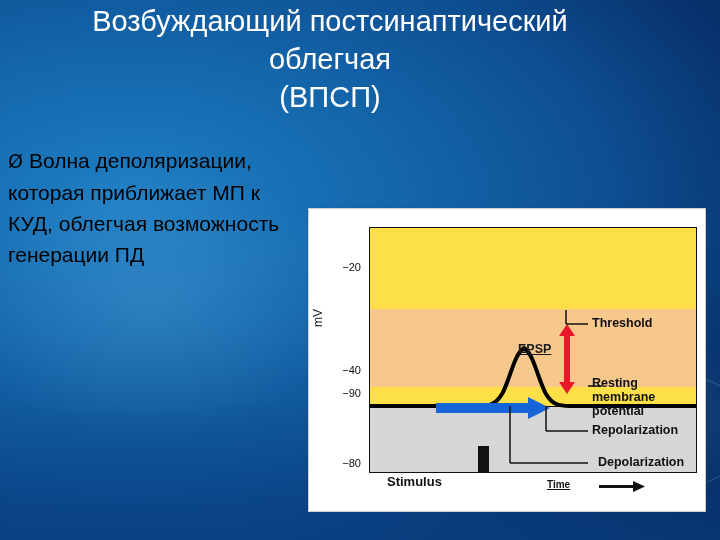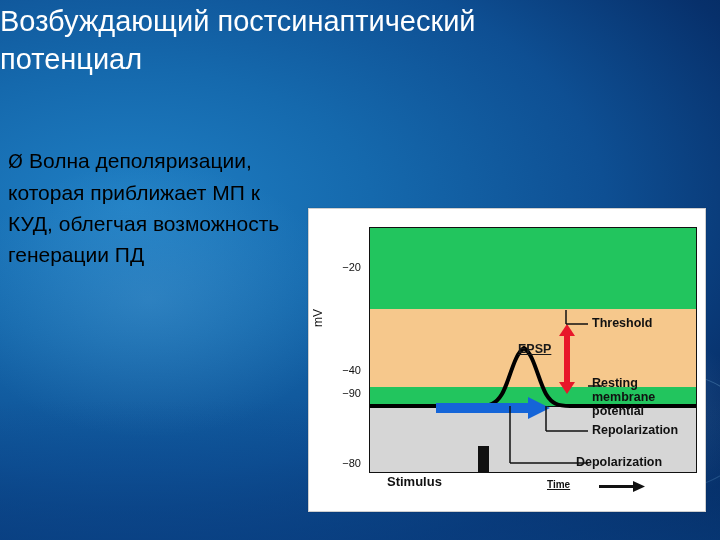--- a/index.html
+++ b/index.html
@@ -14,21 +14,21 @@
   .swirl1{position:absolute;left:-60px;top:150px;width:420px;height:300px;border-radius:50%;
     background:radial-gradient(ellipse at 50% 50%, rgba(120,190,235,0.22) 0%, rgba(120,190,235,0.0) 65%);}
   .swirl2{position:absolute;right:-40px;top:330px;width:260px;height:180px;border-radius:50%;
     background:radial-gradient(ellipse at 50% 50%, rgba(140,205,240,0.20) 0%, rgba(140,205,240,0.0) 70%);}
   .swirl3{position:absolute;left:560px;top:370px;width:190px;height:120px;border-radius:50%;
     border:1px solid rgba(150,210,245,0.25);}
   .glow{position:absolute;left:0;bottom:0;width:100%;height:140px;
     background:linear-gradient(to top, rgba(10,70,140,0.55), rgba(10,70,140,0));}
 
   .title{
-    position:absolute;left:0;top:2px;width:660px;text-align:left;
+    position:absolute;left:0;top:2px;width:660px;text-align:center;
     color:#ffffff;font-size:29px;line-height:38px;letter-spacing:0px;
   }
   .title .l1{display:block;white-space:nowrap;}
   .title .l2{display:block;}
   .title .l3{display:block;}
 
   .bullet{
     position:absolute;left:8px;top:145px;width:290px;color:#000000;
     font-size:21px;line-height:31px;
   }
@@ -38,21 +38,21 @@
   .bullet .txt{display:inline;}
 
   
   .figure{
     position:absolute;left:308px;top:208px;width:396px;height:302px;
     background:#ffffff;border:1px solid #cfcfcf;
     box-shadow:0 0 0 1px rgba(0,0,0,0.05);
   }
   .plot{
     position:absolute;left:60px;top:18px;width:326px;height:244px;
-    border:1px solid #111;background:#22c55e;overflow:hidden;
+    border:1px solid #111;background:#fde047;overflow:hidden;
   }
   
   .band-orange{position:absolute;left:0;top:81px;width:100%;height:78px;background:#f6c88c;}
   .band-grey{position:absolute;left:0;top:178px;width:100%;height:66px;background:#d6d6d6;}
   .band-grey-top{position:absolute;left:0;top:178px;width:100%;height:1px;background:#111;}
 
   
   .trace{position:absolute;left:0;top:0;width:100%;height:100%;}
 
   
@@ -64,41 +64,42 @@
   .tick-20{left:6px;top:52px;}
   .tick-40{left:6px;top:115px;margin-top:40px;}
   .tick-60{left:6px;top:178px;}
   .tick-80{left:6px;top:248px;}
 
   .lbl{position:absolute;color:#111;font-size:12.5px;font-weight:bold;}
   .lbl-threshold{left:222px;top:88px;}
   .lbl-epsp{left:148px;top:114px;color:#1a1a1a;text-decoration:underline;}
   .lbl-resting{left:222px;top:148px;line-height:14px;}
   .lbl-repol{left:222px;top:195px;}
-  .lbl-depol{left:206px;top:227px;}
+  .lbl-depol{left:228px;top:227px;}
   .lbl-stimulus{left:78px;top:265px;font-size:13px;}
   .lbl-time{left:238px;top:270px;font-size:10px;text-decoration:underline;}
 
   .stim-bar{position:absolute;left:108px;top:218px;width:11px;height:30px;background:#111;}
 
   .arrow-blue{position:absolute;left:66px;top:168px;}
   .arrow-red{position:absolute;left:188px;top:96px;}
   .arrow-time{position:absolute;left:290px;top:272px;}
 </style>
 </head>
 <body>
 
 <div class="swirl1"></div>
 <div class="swirl2"></div>
 <div class="swirl3"></div>
 <div class="glow"></div>
 
 <div class="title">
   <span class="l1">Возбуждающий постсинаптический</span>
-  <span class="l2">потенциал</span>
+  <span class="l2">облегчая</span>
+  <span class="l3">(ВПСП)</span>
 </div>
 
 <div class="bullet">
   <span class="marker">Ø</span><span class="txt">Волна деполяризации, которая приближает МП к КУД, облегчая возможность генерации ПД</span>
 </div>
 
 <div class="figure">
 
   <div class="ylab">mV</div>
   <div class="ytick tick-20">−20</div>

